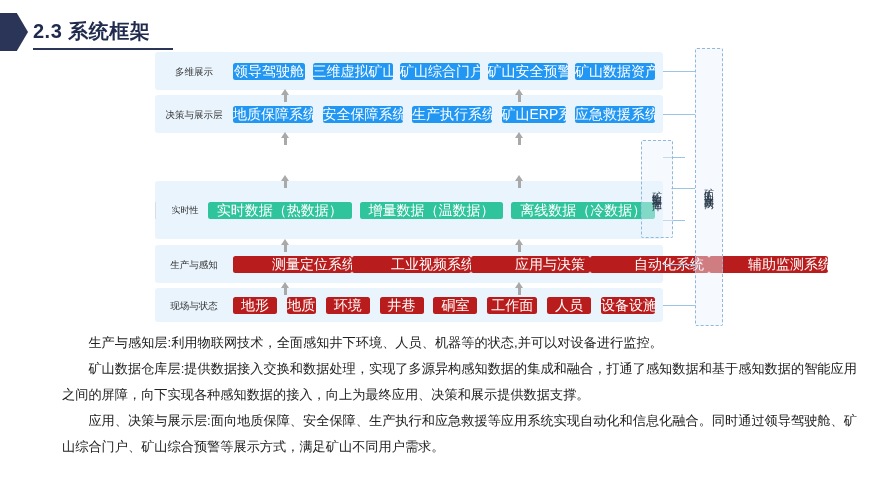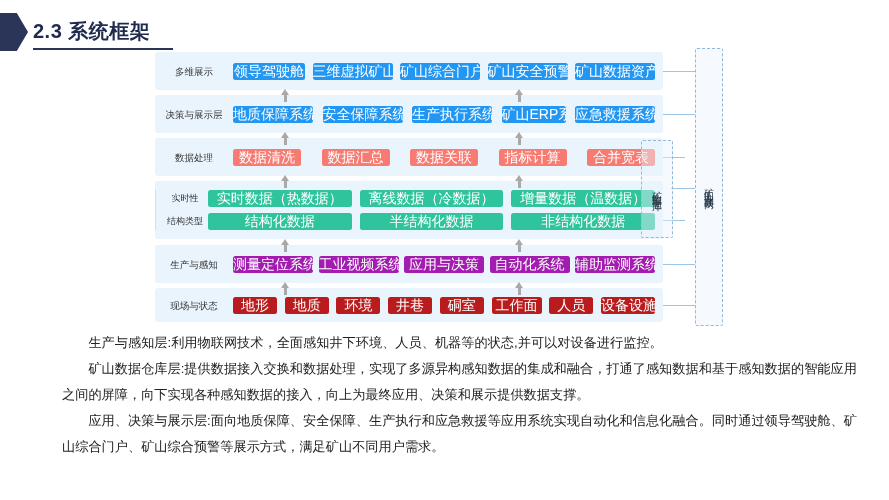--- a/index.html
+++ b/index.html
@@ -46,21 +46,21 @@
     padding-right:8px;
   }
   .chip{
     height:17px;line-height:17px;text-align:center;
     font-size:14px;color:#fff;border-radius:2.5px;
     white-space:nowrap;overflow:hidden;
   }
   .chip.blue{background:#2196f3;}
   .chip.red{background:#f87b72;}
   .chip.green{background:#2fc49c;}
-  .chip.orange{background:#a21caf;}
+  .chip.orange{background:#b91c1c;padding-left:39px;}
   .chip.purple{background:#b91c1c;}
 
   
   #row-display{top:4px;height:38px;}
   #row-app{top:47px;height:38px;}
   #row-proc{top:90px;height:38px;}
   #row-ingest{top:133px;height:58px;}
   #row-sense{top:197px;height:38px;}
   #row-field{top:240px;height:34px;}
 
@@ -135,49 +135,29 @@
     </div>
     <div class="boxes">
       <div class="chip blue" style="width:80px">地质保障系统</div>
       <div class="chip blue" style="width:80px">安全保障系统</div>
       <div class="chip blue" style="width:80px">生产执行系统</div>
       <div class="chip blue" style="width:64px">矿山ERP系统</div>
       <div class="chip blue" style="width:80px">应急救援系统</div>
     </div>
   </div>
 
-  <div class="row" id="row-proc">
-    <div class="row-label">
-      <span>数据处理</span>
-    </div>
-    <div class="boxes">
-      <div class="chip red" style="width:68px">数据清洗</div>
-      <div class="chip red" style="width:68px">数据汇总</div>
-      <div class="chip red" style="width:68px">数据关联</div>
-      <div class="chip red" style="width:68px">指标计算</div>
-      <div class="chip red" style="width:68px">合并宽表</div>
-    </div>
-  </div>
 
   <div class="row" id="row-ingest">
     <div class="ingest-body">
       <div class="ingest-line">
         <div class="ingest-tag">实时性</div>
         <div class="ingest-chips">
           <div class="chip green">实时数据（热数据）</div>
+          <div class="chip green">增量数据（温数据）</div>
           <div class="chip green">离线数据（冷数据）</div>
-          <div class="chip green">增量数据（温数据）</div>
-        </div>
-      </div>
-      <div class="ingest-line">
-        <div class="ingest-tag">结构类型</div>
-        <div class="ingest-chips">
-          <div class="chip green">结构化数据</div>
-          <div class="chip green">半结构化数据</div>
-          <div class="chip green">非结构化数据</div>
         </div>
       </div>
     </div>
   </div>
 
   <div class="row" id="row-sense">
     <div class="row-label">
       <span>生产与感知</span>
     </div>
     <div class="boxes">
@@ -188,21 +168,21 @@
       <div class="chip orange" style="width:80px">辅助监测系统</div>
     </div>
   </div>
 
   <div class="row" id="row-field">
     <div class="row-label">
       <span>现场与状态</span>
     </div>
     <div class="boxes">
       <div class="chip purple" style="width:44px">地形</div>
-      <div class="chip purple" style="width:44px">地质</div>
+      <div class="chip purple" style="width:29px">地质</div>
       <div class="chip purple" style="width:44px">环境</div>
       <div class="chip purple" style="width:44px">井巷</div>
       <div class="chip purple" style="width:44px">硐室</div>
       <div class="chip purple" style="width:50px">工作面</div>
       <div class="chip purple" style="width:44px">人员</div>
       <div class="chip purple" style="width:54px">设备设施</div>
     </div>
   </div>
 
   <div class="arrow" style="left:126px;top:41px">

